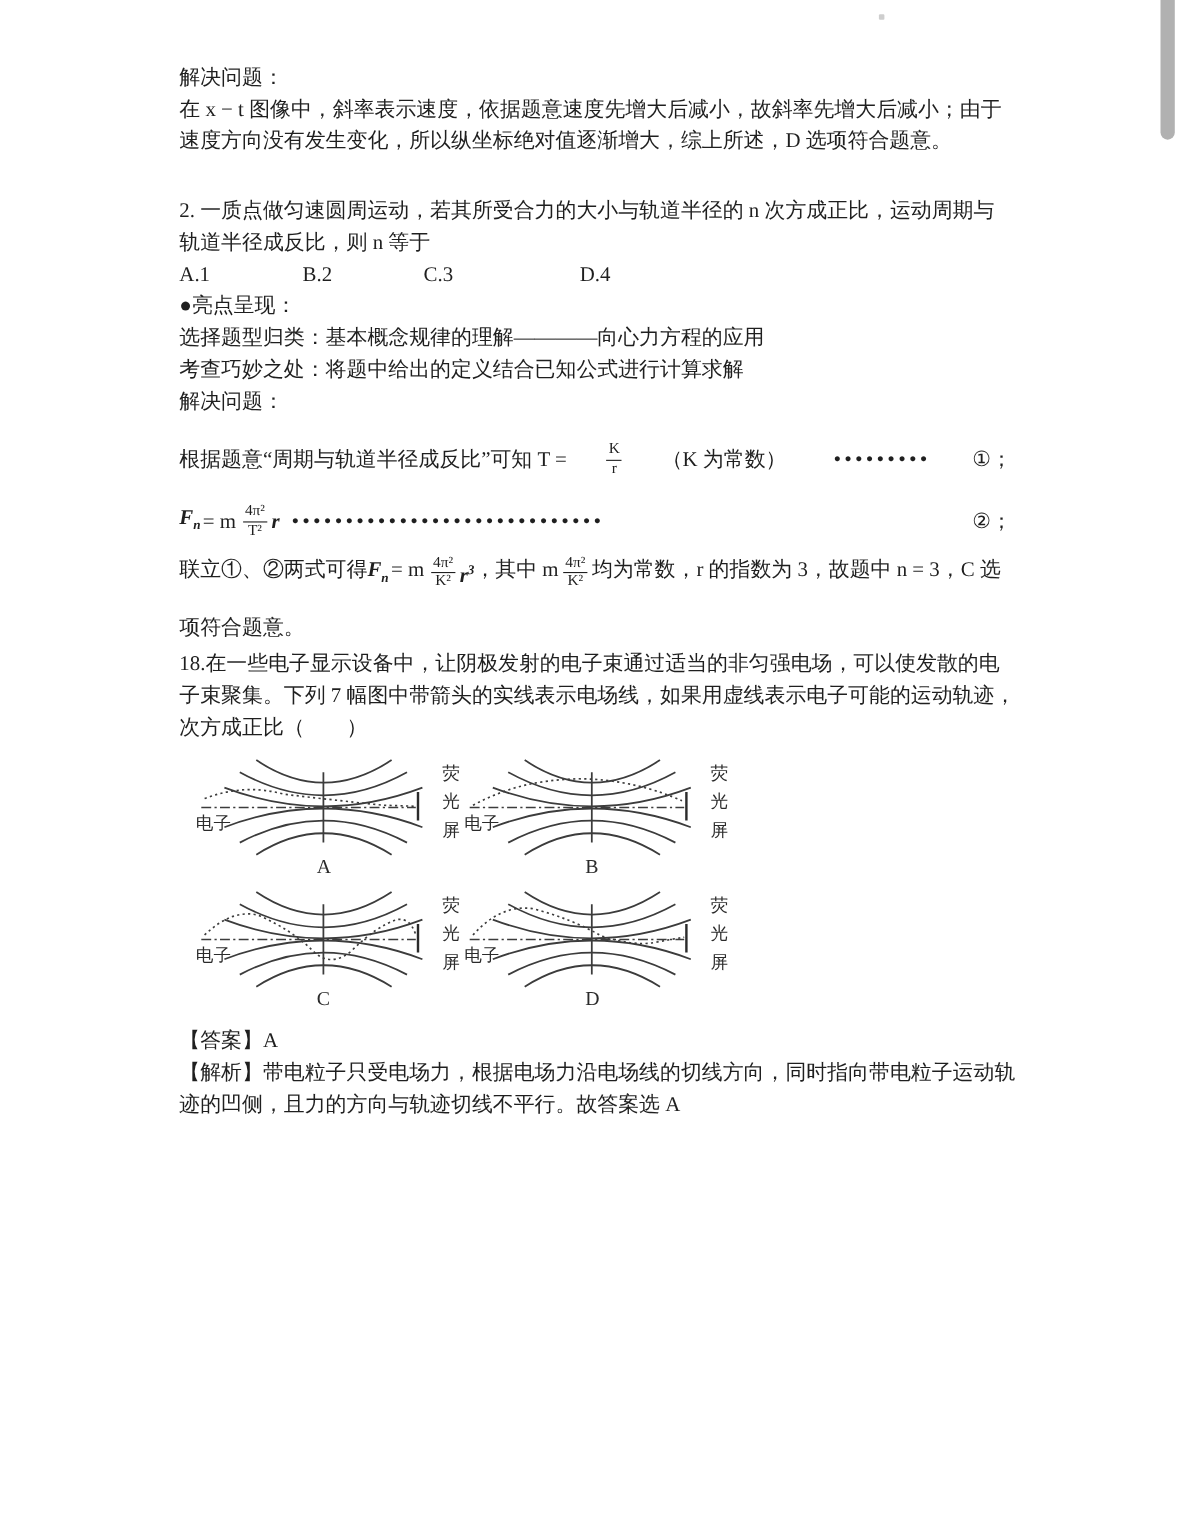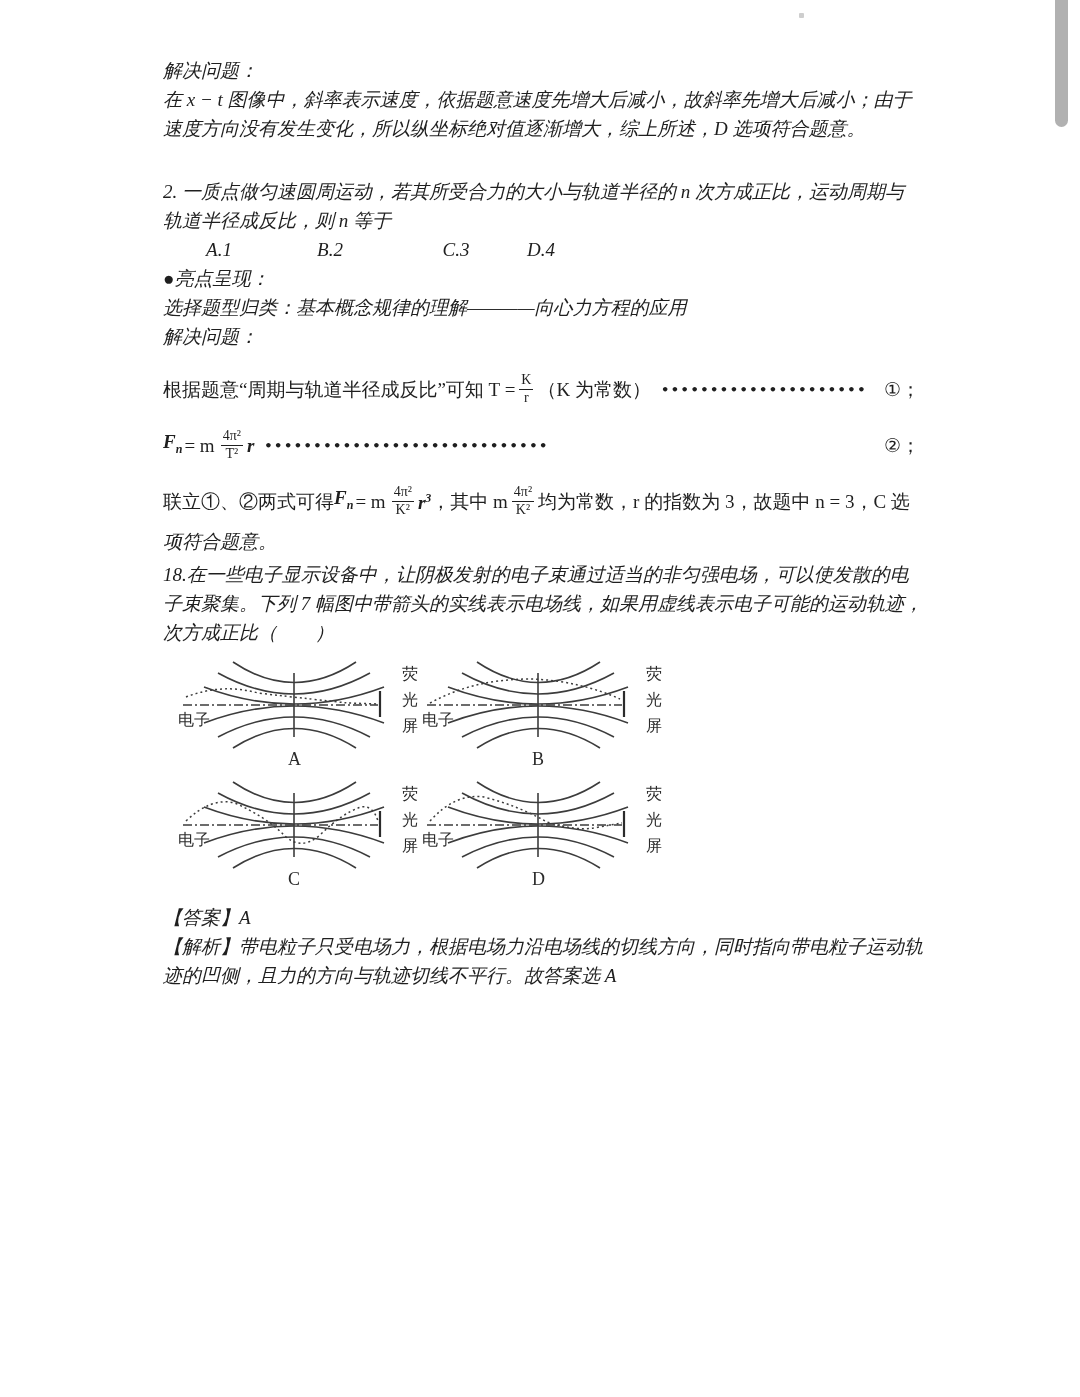--- a/index.html
+++ b/index.html
@@ -1,39 +1,39 @@
 <!DOCTYPE html>
 <html><head>
 <meta charset="utf-8">
 <style>
   * { margin:0; padding:0; box-sizing:border-box; }
   html,body { width:1080px; height:1397px; background:#ffffff; overflow:hidden; }
   body { font-family:"Liberation Serif","DejaVu Serif",serif; color:#1f1f1f; position:relative; }
 
   .content { padding:56px 160px 0 163px; font-size:19px; line-height:29px; }
-  .line { white-space:nowrap;font-style:italic; }
+  .line { white-space:nowrap; }
 
   .para-gap { margin-top:34px; }
 
   .options { display:flex; }
-  .options .opt { display:inline-block;text-align:center; }
+  .options .opt { display:inline-block; }
   .opt0 { width:112px; } .opt1 { width:110px; } .opt2 { width:142px; }
 
   
   .eqline { display:flex; align-items:center; height:56px; white-space:nowrap; }
-  .eq1 { margin-top:10px; }
+  .eq1 { margin-top:10px;gap:32px; }
   .frac { display:inline-flex; flex-direction:column; align-items:center;
           vertical-align:middle; font-size:14px; line-height:1.15; margin:0 4px; }
   .frac .num { border-bottom:1px solid #1f1f1f; padding:0 2px; }
   .fvar { font-style:italic; font-family:"Liberation Serif",serif;font-weight:bold; }
   sub { font-size:12px; } sup { font-size:12px; }
   .dots { flex:1 1 auto; overflow:hidden; white-space:nowrap; font-family:"DejaVu Sans",sans-serif;
           font-size:13px; letter-spacing:1.5px; font-weight:bold; margin:0 6px 0 10px; }
   .eqtag { flex:0 0 auto; }
-  .eq3line { display:flex; align-items:center; height:52px; white-space:nowrap; margin-top:2px; }
+  .eq3line { display:flex; height:52px; white-space:nowrap; margin-top:2px; }
 
   
   .diagrams { display:grid; grid-template-columns:244px 244px; row-gap:10px; margin:12px 0 0 15px; }
   .diagram-cell svg { display:block; }
   .dg-text { font-size:16px; fill:#2b2b2b; font-family:"Liberation Serif","DejaVu Serif",serif; }
   .dg-letter { font-size:18px; fill:#2b2b2b; }
 
   .answer-row { margin-top:14px; }
 
   
@@ -56,20 +56,21 @@
 
   <div class="options line">
     <span class="opt opt0">A.1</span>
     <span class="opt opt1">B.2</span>
     <span class="opt opt2">C.3</span>
     <span class="opt">D.4</span>
   </div>
 
   <div class="line">●亮点呈现：</div>
   <div class="line">选择题型归类：基本概念规律的理解————向心力方程的应用</div>
+  <div class="line">考查巧妙之处：将题中给出的定义结合已知公式进行计算求解</div>
   <div class="line">解决问题：</div>
 
   <div class="eqline eq1">
     <span>根据题意“周期与轨道半径成反比”可知 T =</span>
     <span class="frac">
       <span class="num">K</span>
       <span class="den">r</span>
     </span>
     <span>（K 为常数）</span>
     <span class="dots">•••••••••••••••••••••</span>

